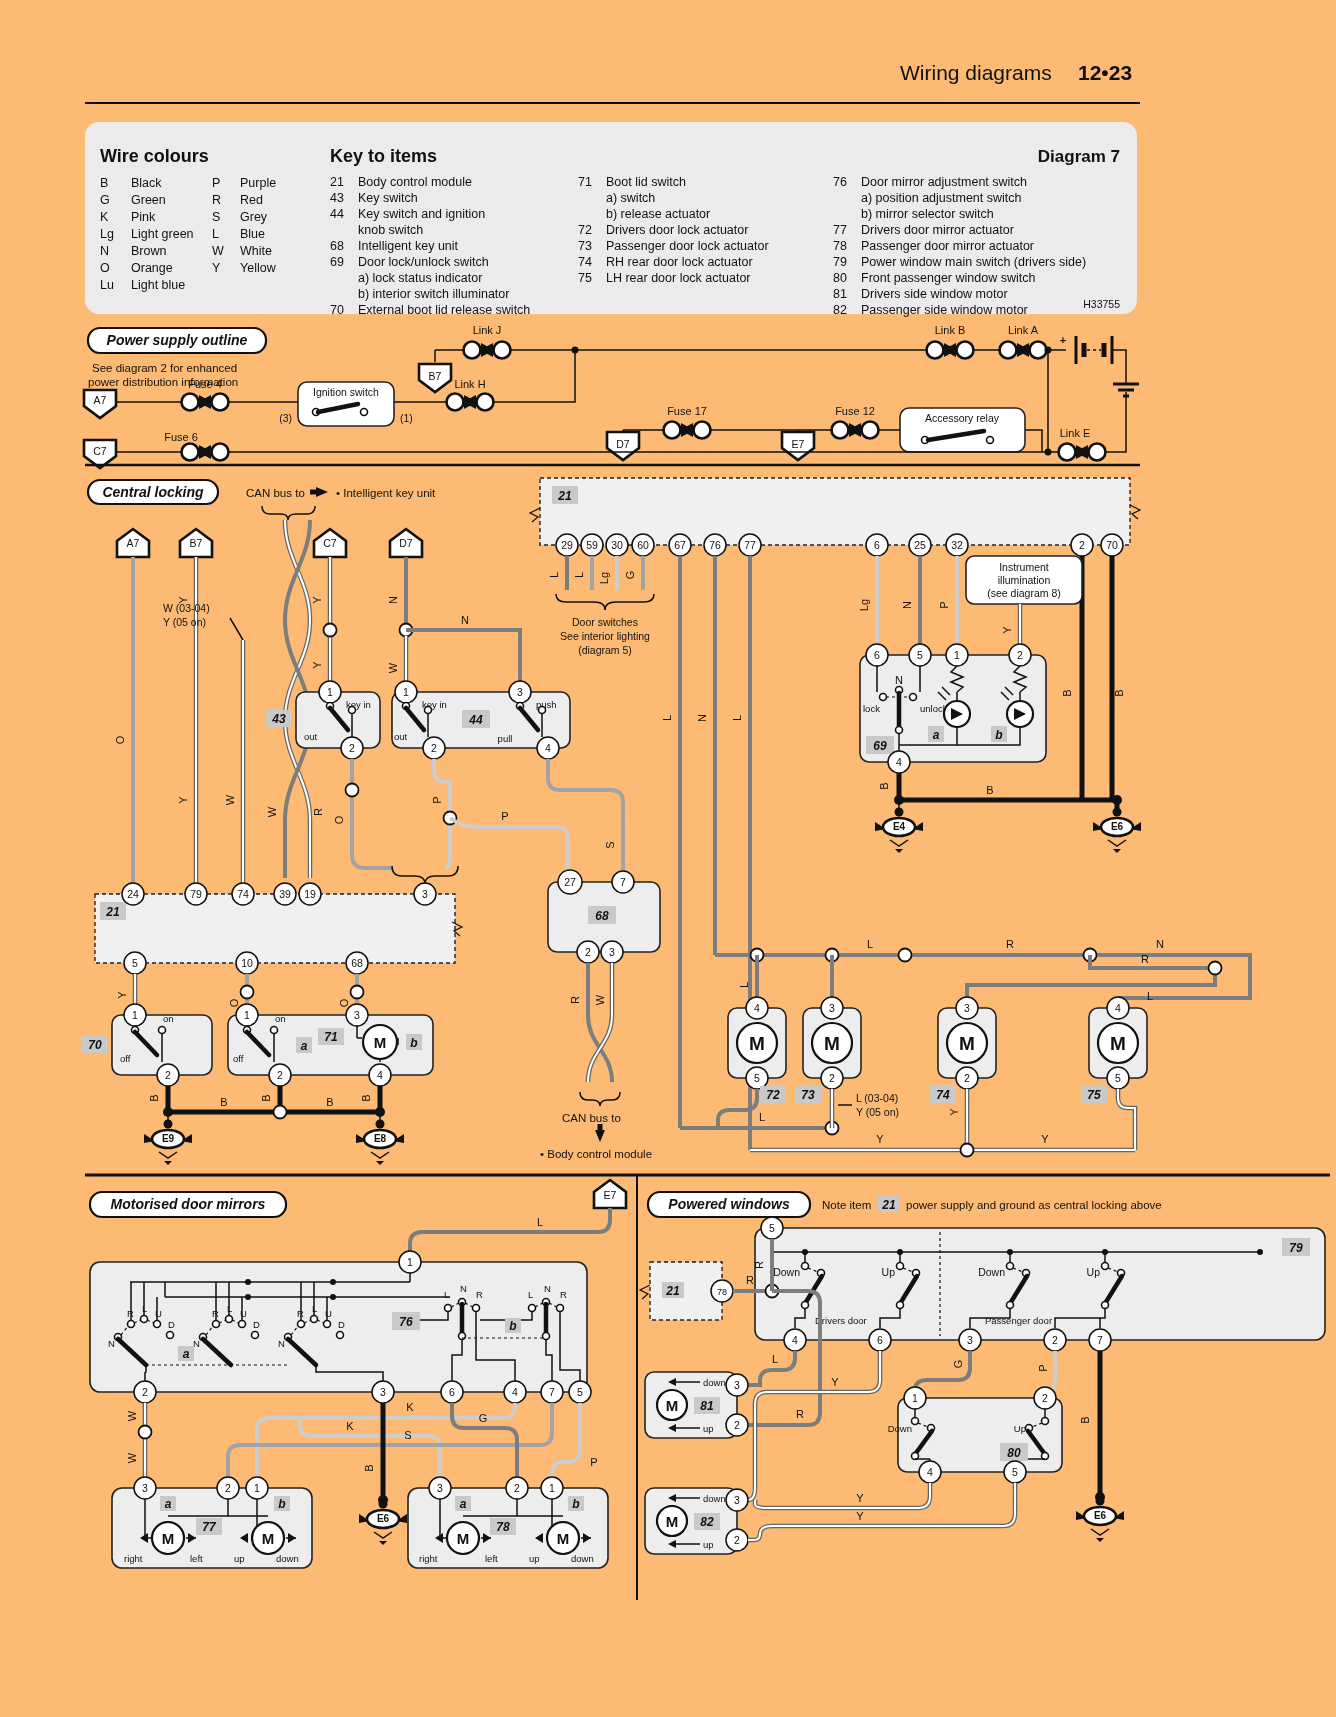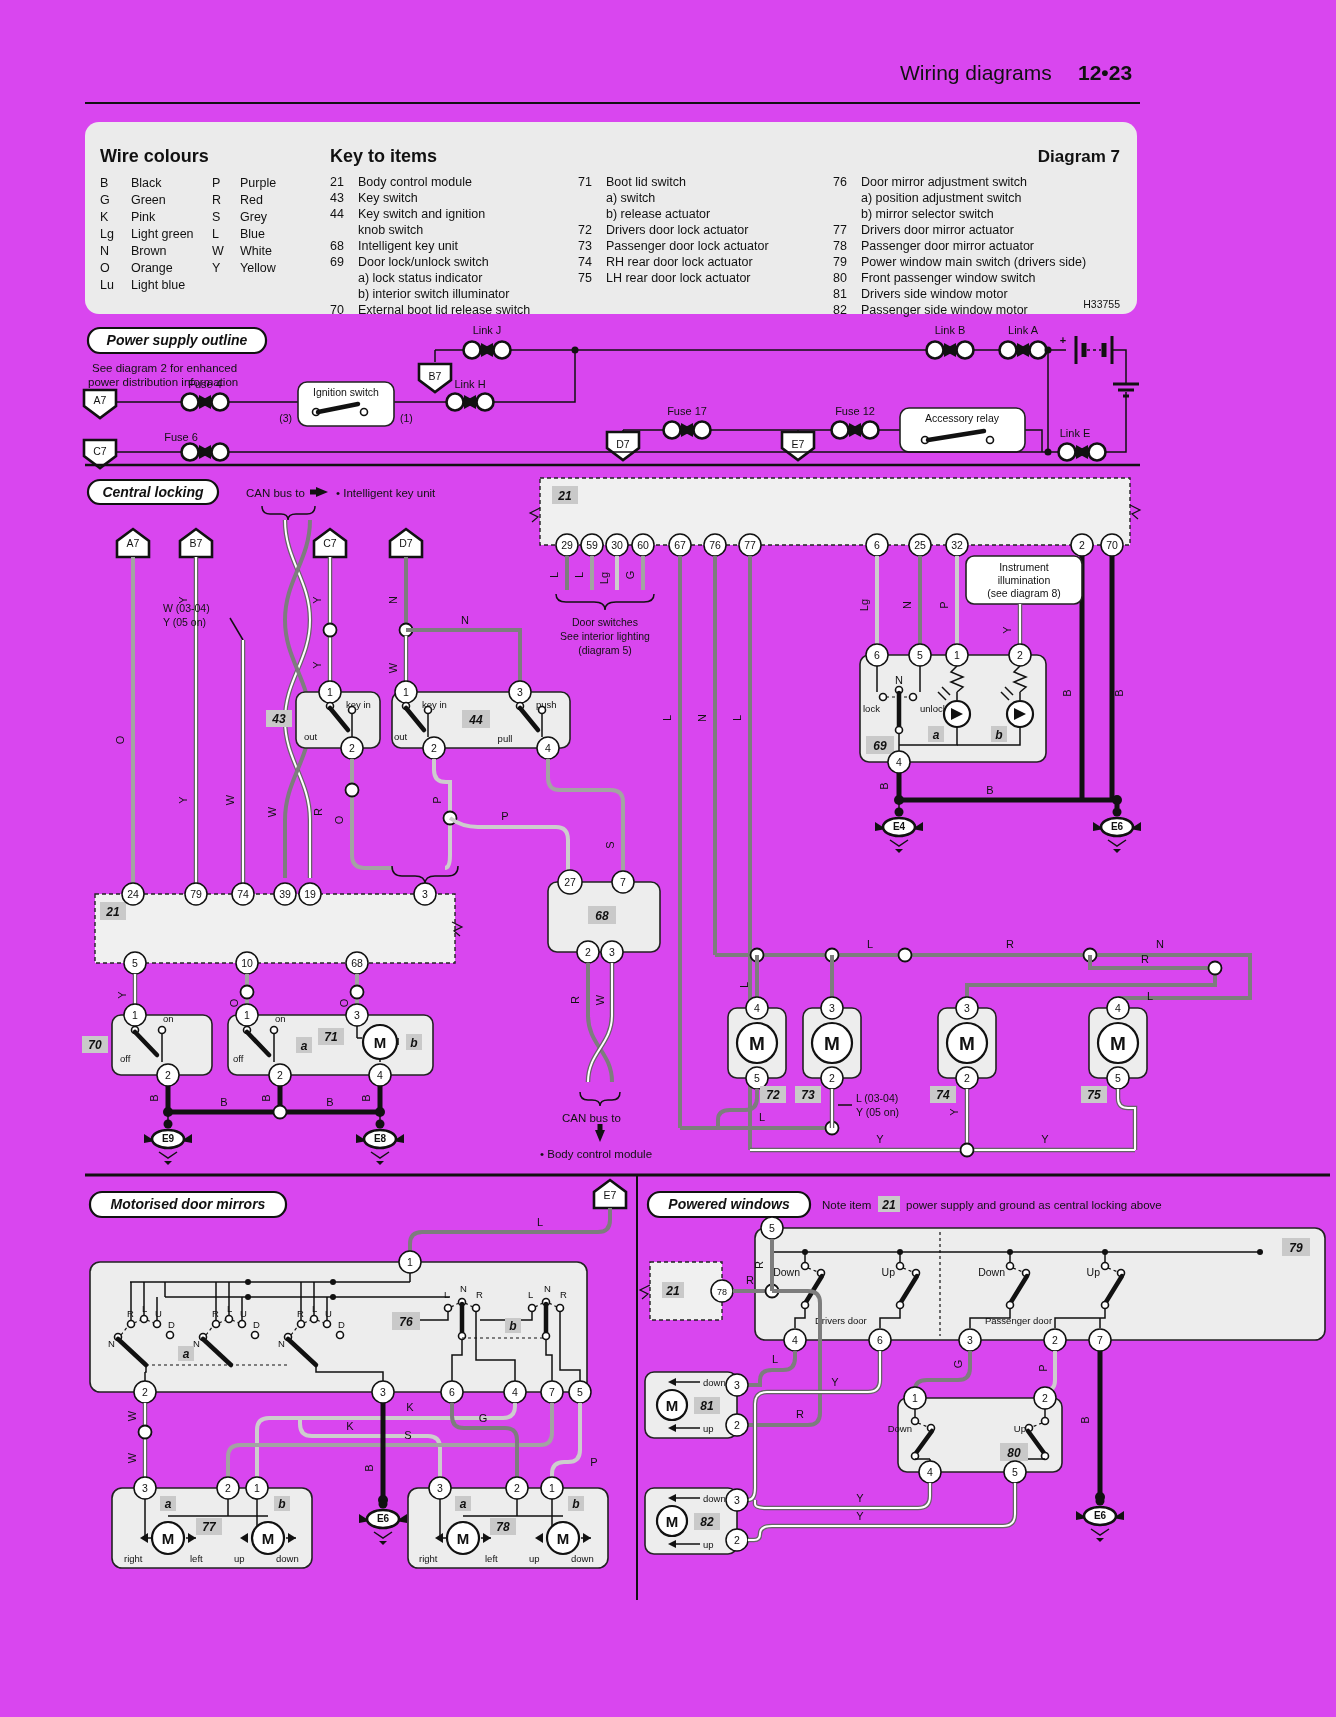--- a/index.html
+++ b/index.html
@@ -1,17 +1,17 @@
 <!DOCTYPE html>
 <html><head>
 <meta charset="utf-8">
 <style>
   html,body{margin:0;padding:0;background:#fff;}
   body{font-family:"Liberation Sans","DejaVu Sans",sans-serif;}
-  .page{width:1336px;height:1717px;position:relative;background:#d946ef;}
+  .page{width:1336px;height:1717px;position:relative;background:#fdba74;}
   svg text{fill:#111;}
   .hdr{font-size:21px;}
   .hdrb{font-size:21px;font-weight:bold;}
   .panel{fill:#ebebeb;}
   .lt{font-size:18px;font-weight:bold;}
   .diag{font-size:17px;font-weight:bold;}
   .leg{font-size:12.5px;}
   .code{font-size:10.5px;}
   .sect rect{fill:#fff;stroke:#111;stroke-width:2.2;}
   .sectt{font-size:14px;font-weight:bold;font-style:italic;}

